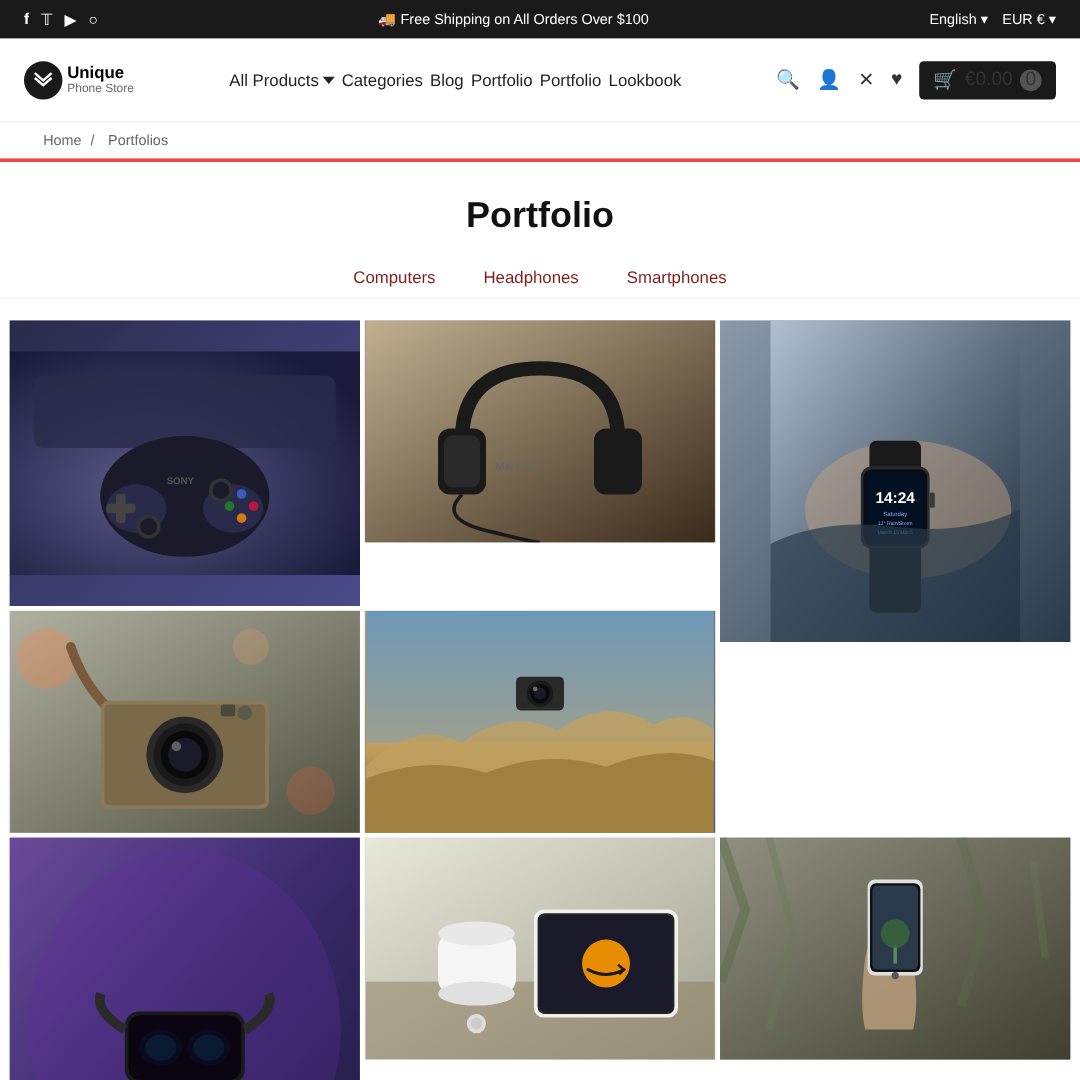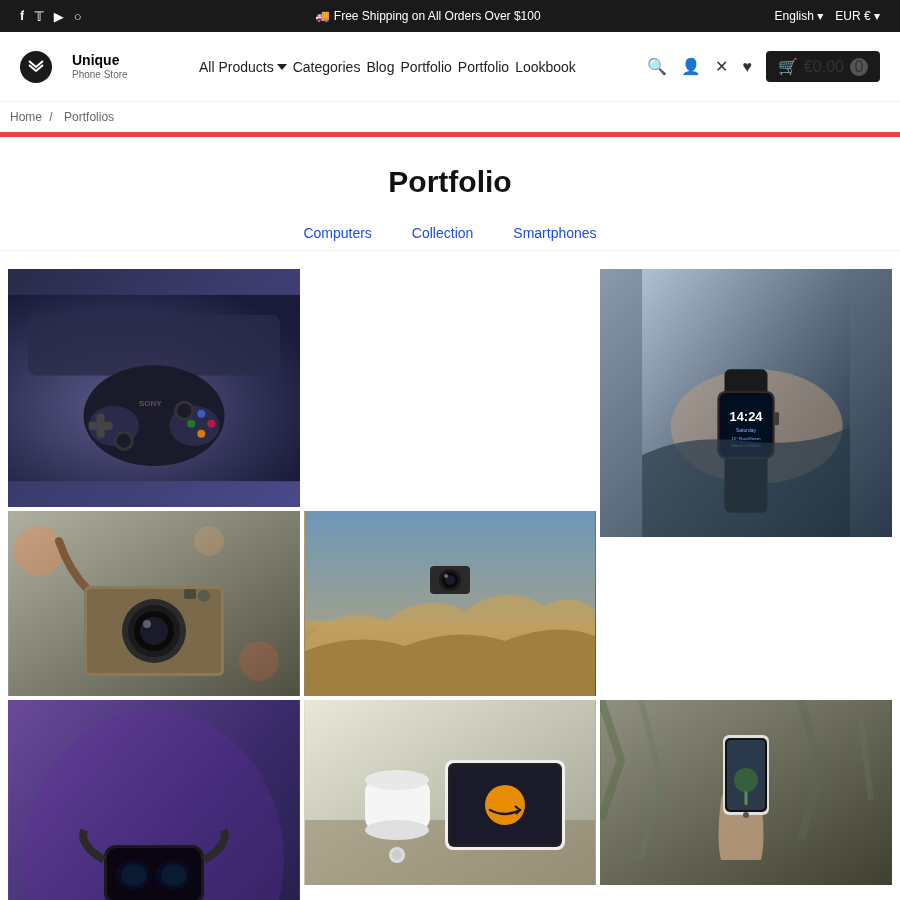--- a/index.html
+++ b/index.html
@@ -23,21 +23,21 @@
 
     
     .header {
       display: flex;
       align-items: center;
       justify-content: space-between;
       padding: 10px 20px;
       border-bottom: 1px solid #eee;
       height: 70px;
     }
-    .logo { display: flex; align-items: center; gap: 20px; text-decoration: none; color: #000; }
+    .logo { display: flex; align-items: center; gap: 4px; text-decoration: none; color: #000; }
     .logo-icon { width: 32px; height: 32px; background: #1a1a1a; border-radius: 50%; display: flex; align-items: center; justify-content: center; }
     .logo-icon svg { width: 20px; height: 20px; }
     .logo-text { display: flex; flex-direction: column; line-height: 1.1; }
     .logo-text .name { font-weight: 700; font-size: 14px; }
     .logo-text .sub { font-size: 10px; color: #666; }
 
     nav { display: flex; gap: 6px; align-items: flex-end; }
     nav a { text-decoration: none; color: #222; font-size: 14px; font-weight: 400; }
     .nav-dropdown { display: flex; align-items: center; gap: 3px; cursor: pointer; font-size: 14px; color: #222; }
     .nav-dropdown svg { width: 10px; height: 10px; }
@@ -53,24 +53,24 @@
     }
     .cart-badge {
       background: #555; color: #fff;
       border-radius: 50%; width: 18px; height: 18px;
       display: flex; align-items: center; justify-content: center;
       font-size: 11px;
     }
 
     
     .breadcrumb {
-      padding: 8px 10px;
+      padding: 8px 36px;
       font-size: 12px;
       color: #666;
-      border-bottom: 5px solid #ef4444;
+      border-bottom: 3px solid #ef4444;
     }
     .breadcrumb a { color: #666; text-decoration: none; }
     .breadcrumb span { margin: 0 4px; }
 
     
     .page-title {
       text-align: center;
       padding: 28px 0 18px;
       font-size: 30px;
       font-weight: 700;
@@ -82,21 +82,21 @@
       display: flex;
       justify-content: center;
       gap: 0;
       margin-bottom: 18px;
       border-bottom: 1px solid #eee;
       padding-bottom: 0;
     }
     .filter-tab {
       padding: 8px 20px;
       font-size: 14px;
-      color: #1d4ed8;
+      color: #7f1d1d;
       cursor: pointer;
       border-bottom: 2px solid transparent;
       margin-bottom: -1px;
     }
     .filter-tab.active {
       color: #111;
       border-bottom: 2px solid #111;
       font-weight: 500;
     }
 
@@ -199,21 +199,21 @@
 <div class="breadcrumb">
   <a href="#">Home</a>
   <span>/</span>
   <span>Portfolios</span>
 </div>
 
 <h1 class="page-title">Portfolio</h1>
 
 <div class="filter-tabs">
   <span class="filter-tab">Computers</span>
-  <span class="filter-tab">Collection</span>
+  <span class="filter-tab">Headphones</span>
   <span class="filter-tab">Smartphones</span>
 </div>
 
 <div class="gallery">
 
   <div class="gallery-item item-1 bg-gamepad">
     <svg width="100%" height="100%" viewBox="0 0 290 185" xmlns="http://www.w3.org/2000/svg">
       <defs>
         <radialGradient id="g1" cx="40%" cy="60%" r="70%">
           <stop offset="0%" stop-color="#5a5a8a"></stop>
@@ -238,20 +238,41 @@
 
       <circle cx="115" cy="145" r="10" fill="#333"></circle>
       <circle cx="115" cy="145" r="7" fill="#1a1a2a"></circle>
       <circle cx="175" cy="115" r="10" fill="#333"></circle>
       <circle cx="175" cy="115" r="7" fill="#1a1a2a"></circle>
 
       <text x="130" y="110" fill="#555" font-size="8" font-family="Arial">SONY</text>
     </svg>
   </div>
 
+  <div class="gallery-item item-2 bg-headphones">
+    <svg width="100%" height="100%" viewBox="0 0 290 185" xmlns="http://www.w3.org/2000/svg">
+      <defs>
+        <linearGradient id="g2" x1="0%" y1="0%" x2="100%" y2="100%">
+          <stop offset="0%" stop-color="#c0b090"></stop>
+          <stop offset="100%" stop-color="#3a2a1a"></stop>
+        </linearGradient>
+      </defs>
+      <rect width="290" height="185" fill="url(#g2)"></rect>
+
+      <path d="M80 100 Q80 40 145 40 Q210 40 210 100" stroke="#1a1a1a" stroke-width="12" fill="none" stroke-linecap="round"></path>
+
+      <rect x="60" y="90" width="40" height="55" rx="10" fill="#1a1a1a"></rect>
+      <rect x="190" y="90" width="40" height="55" rx="10" fill="#1a1a1a"></rect>
+      <rect x="65" y="96" width="30" height="43" rx="7" fill="#2a2a2a"></rect>
+
+      <path d="M80 145 Q60 165 100 175 Q140 185 145 185" stroke="#1a1a1a" stroke-width="3" fill="none"></path>
+
+      <text x="108" y="125" fill="#666" font-size="9" font-family="Arial" font-weight="bold">Marshall</text>
+    </svg>
+  </div>
 
   <div class="gallery-item item-3 bg-watch">
     <svg width="100%" height="100%" viewBox="0 0 290 374" xmlns="http://www.w3.org/2000/svg">
       <defs>
         <linearGradient id="g3" x1="0%" y1="0%" x2="100%" y2="100%">
           <stop offset="0%" stop-color="#b0c0d0"></stop>
           <stop offset="50%" stop-color="#607080"></stop>
           <stop offset="100%" stop-color="#1a2a3a"></stop>
         </linearGradient>
       </defs>

